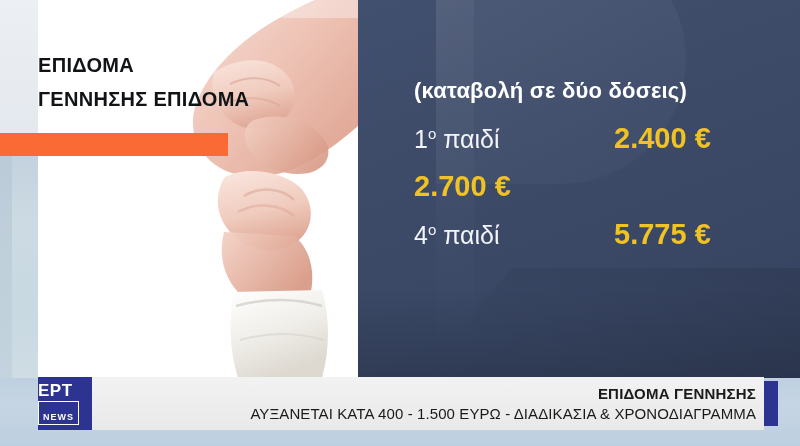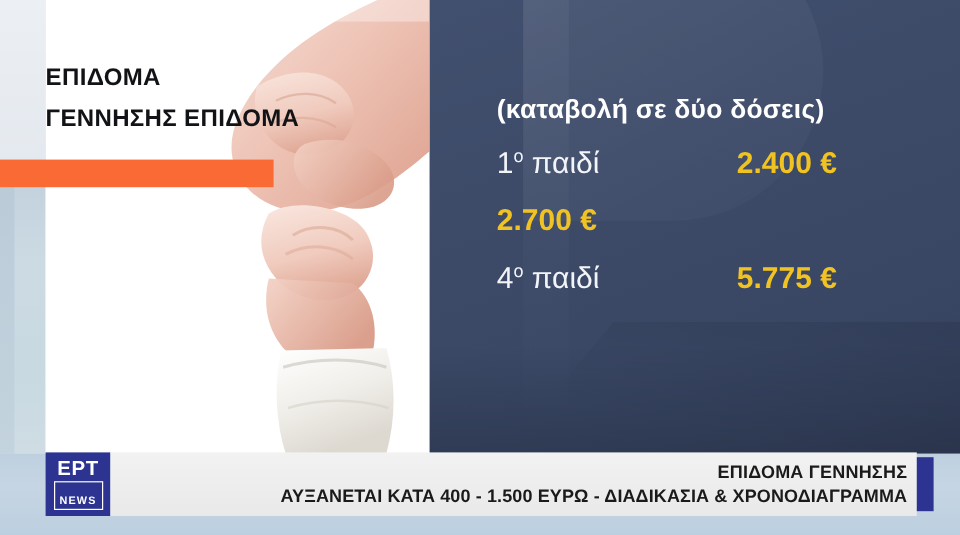--- a/index.html
+++ b/index.html
@@ -145,41 +145,41 @@
     height: 48px;
   }
   .benefit-label {
     width: 200px;
     font-size: 25px;
     color: #f2f4f8;
     white-space: nowrap;
   }
   .benefit-label .ord { font-size: 15px; vertical-align: super; }
   .benefit-value {
-    font-size: 25px;
+    font-size: 29px;
     font-weight: bold;
     color: #f1c322;
     white-space: nowrap;
   }
 
   
   .ticker {
     position: absolute;
     left: 38px; top: 377px;
     width: 740px; height: 53px;
     display: flex;
     align-items: stretch;
     z-index: 10;
   }
   .ticker-logo {
     width: 54px;
     background: #2c3391;
     display: flex;
     flex-direction: column;
-    align-items: center;
+    align-items: flex-start;
     justify-content: center;
     gap: 2px;
     flex: 0 0 54px;
   }
   .logo-ert {
     color: #ffffff;
     font-weight: bold;
     font-size: 17px;
     letter-spacing: .5px;
     line-height: 17px;
@@ -206,21 +206,21 @@
   .ticker-line1 {
     font-size: 15px;
     font-weight: bold;
     color: #1a1a1a;
     letter-spacing: .2px;
     line-height: 20px;
     white-space: nowrap;
   }
   .ticker-line2 {
     font-size: 15px;
-    font-weight: bold;
+    font-weight: normal;
     color: #1a1a1a;
     letter-spacing: .1px;
     line-height: 20px;
     white-space: nowrap;
   }
   .ticker-endcap {
     width: 14px;
     flex: 0 0 14px;
     background: #2c3391;
     margin: 4px 0 4px 0;

